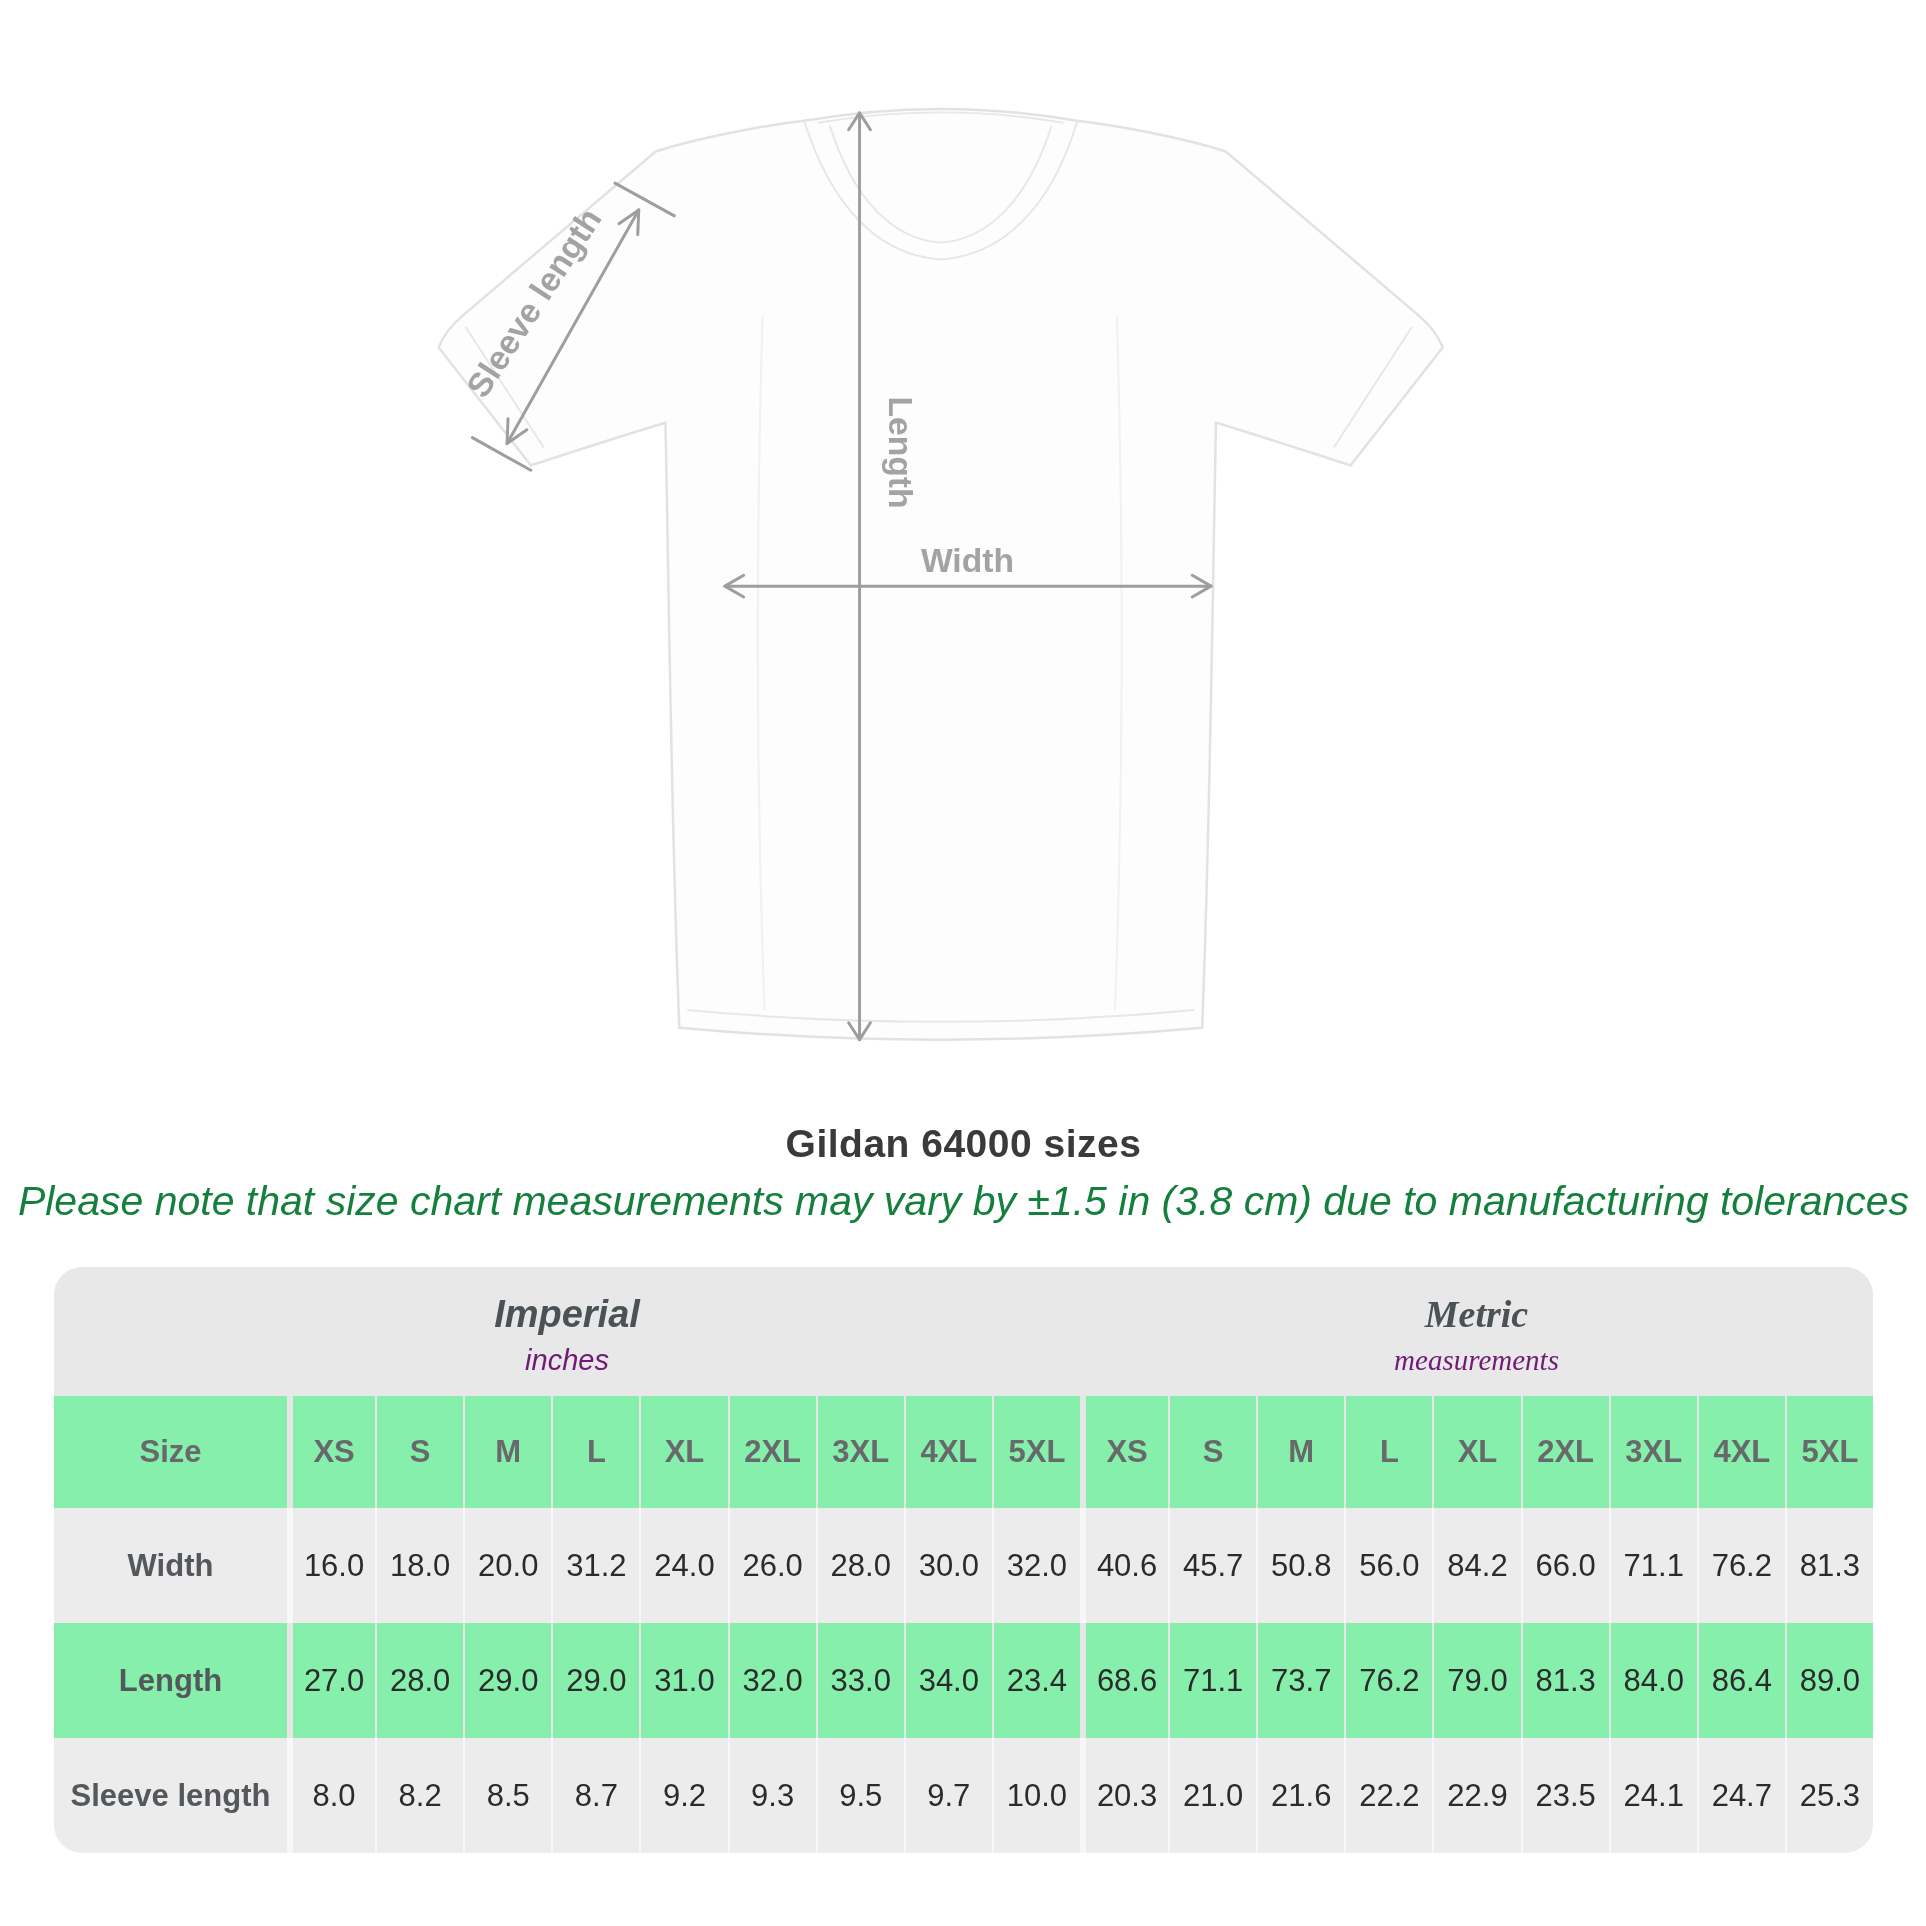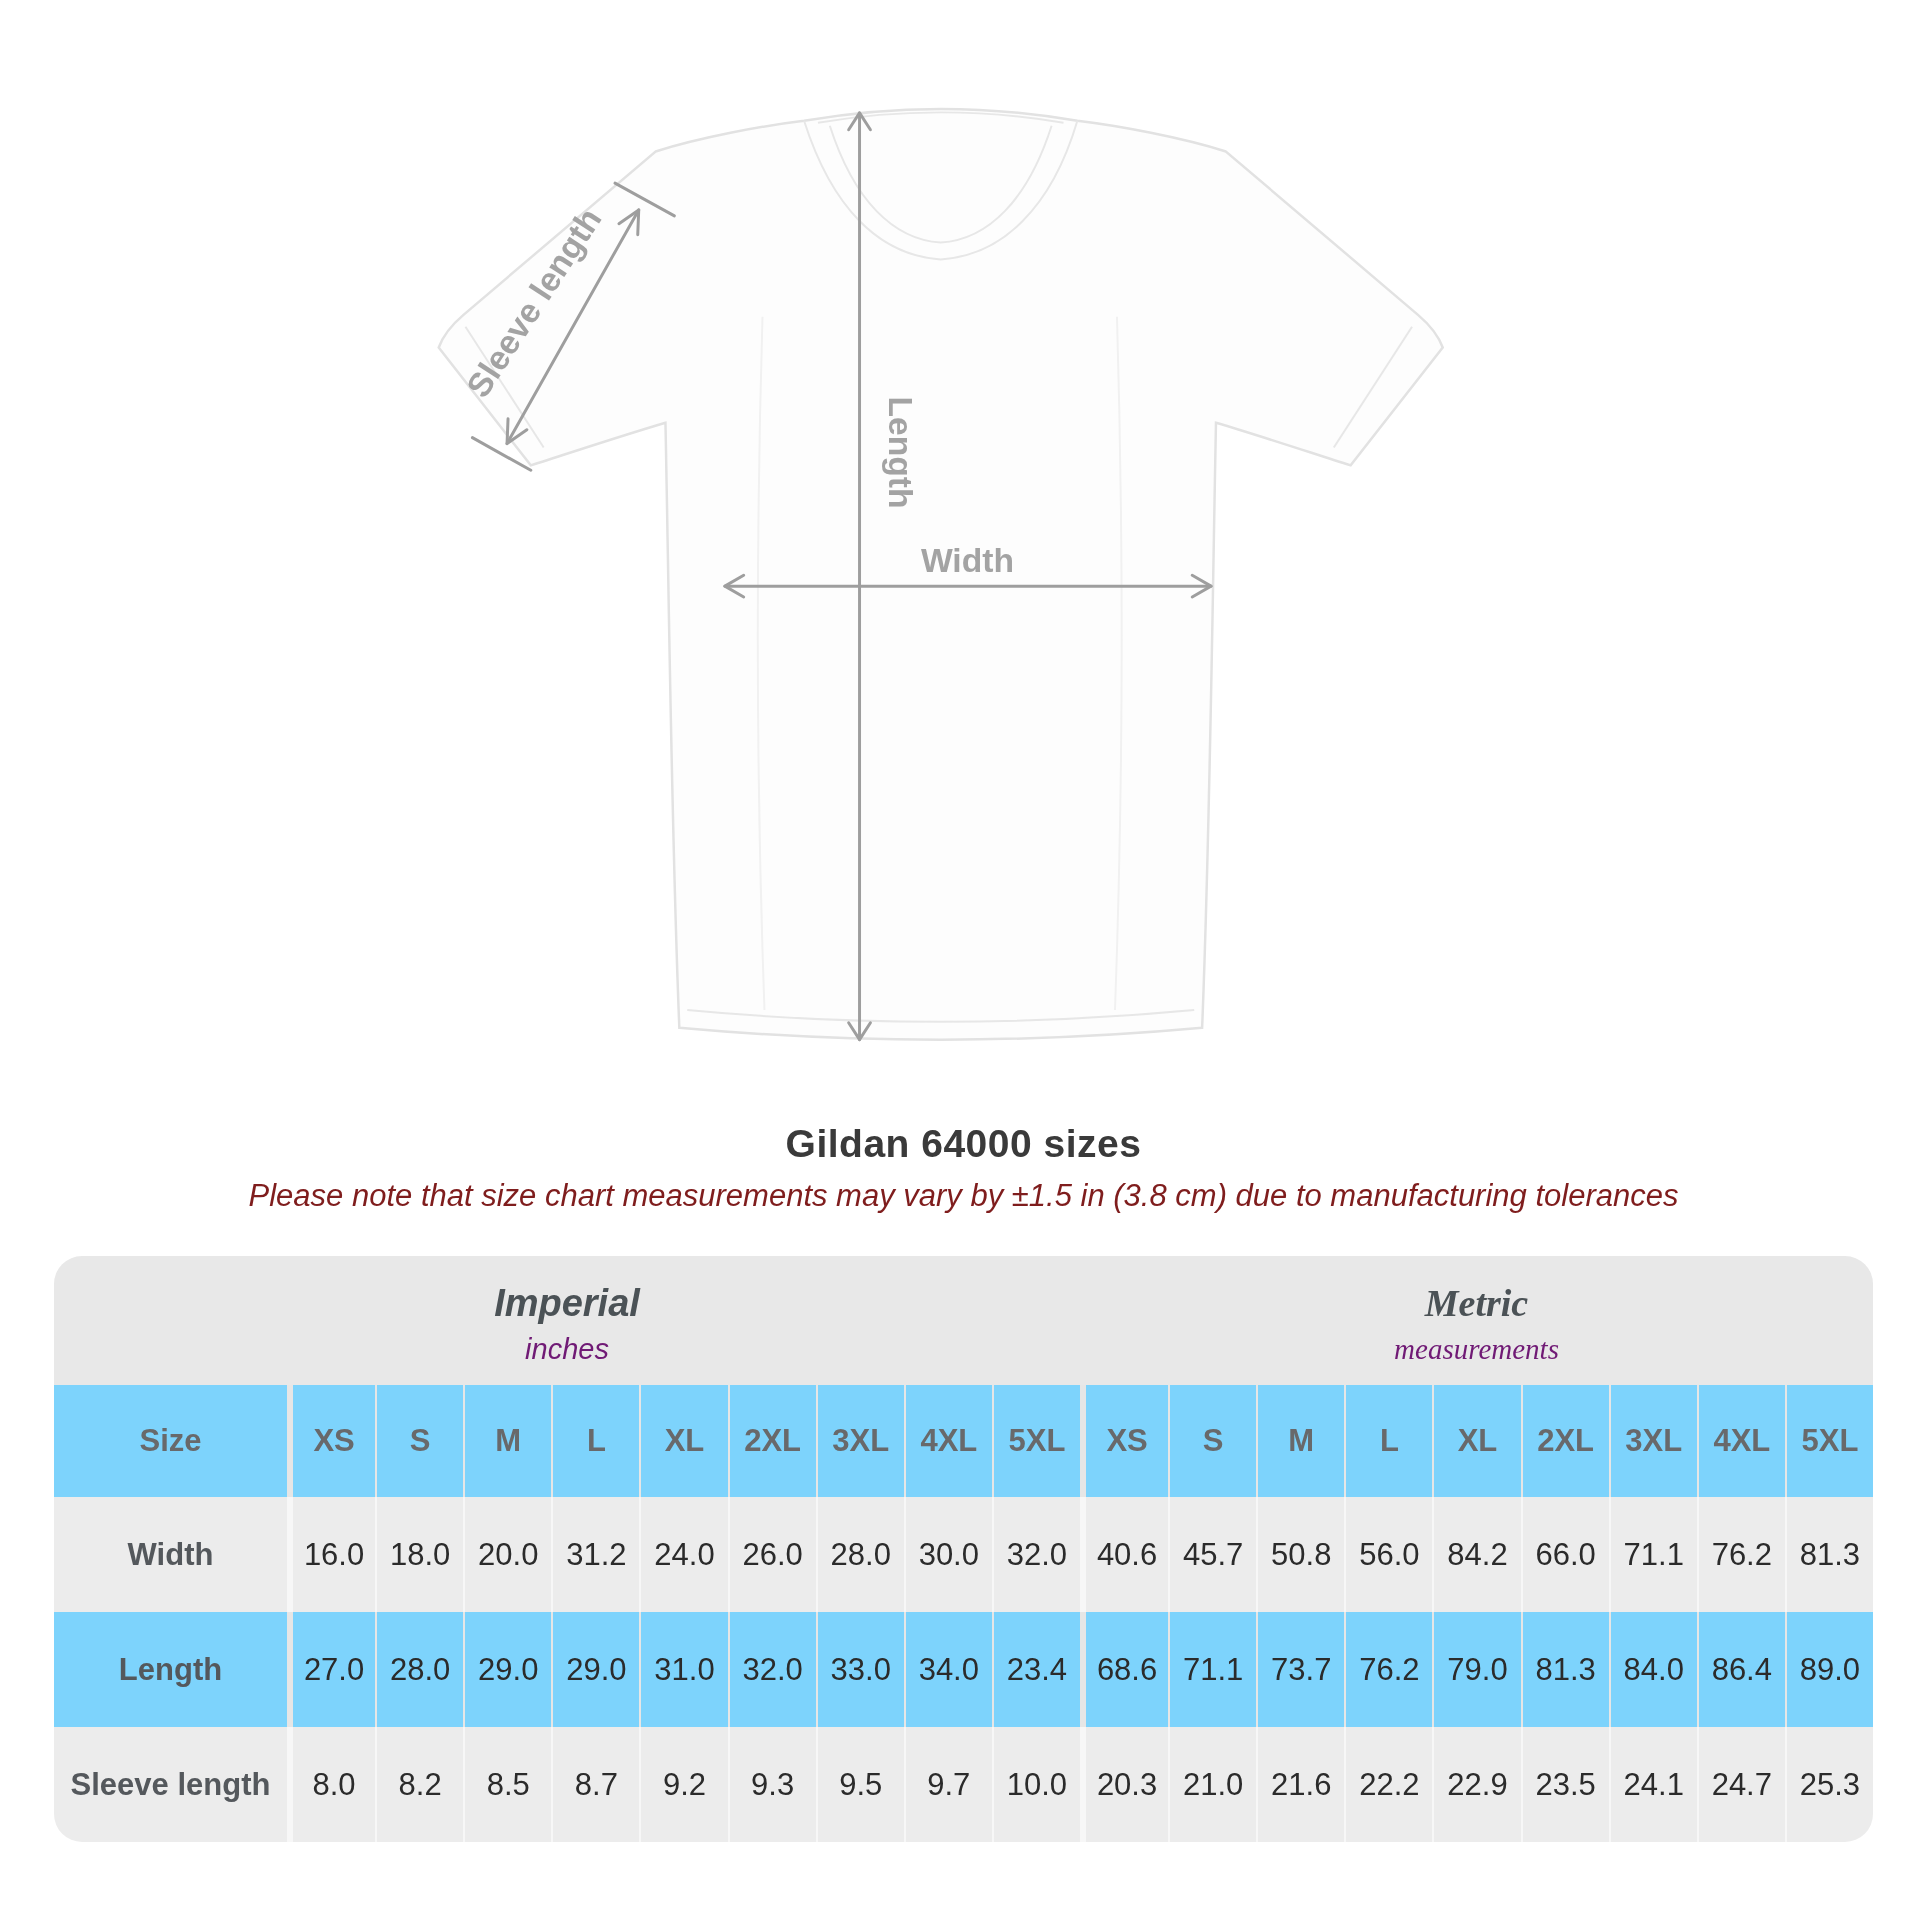--- a/index.html
+++ b/index.html
@@ -8,39 +8,39 @@
   
   .hero{display:block;width:1927px;height:1104px;}
   .shirt-outline{fill:#fdfdfd;stroke:#e2e2e2;stroke-width:2.5;}
   .shirt-detail{fill:none;stroke:#e7e7e7;stroke-width:2;}
   .shirt-fold{fill:none;stroke:#f1f1f1;stroke-width:2;}
   .ann{stroke:#9e9e9e;stroke-width:3;fill:none;stroke-linecap:round;stroke-linejoin:round;}
   .ann-label{fill:#a3a3a3;font-weight:bold;font-size:34px;font-family:"Liberation Sans",sans-serif;}
 
   
   .title{margin:18px 0 0;text-align:center;font-size:39px;font-weight:bold;color:#3a3a3a;letter-spacing:0.5px;}
-  .subtitle{margin:12px 0 0;text-align:center;font-style:italic;font-size:31px;color:#7f1d1d;}
+  .subtitle{margin:12px 0 0;text-align:center;font-style:italic;font-size:41px;color:#15803d;}
 
   
   .table-wrap{
     margin:42px 54px 0;
     display:grid;
     grid-template-columns:233px repeat(18, 1fr);
     grid-template-rows:129px 112px 115px 115px 115px;
     border-radius:28px;
     overflow:hidden;
   }
   .band{grid-row:1;background:#e8e8e8;display:flex;flex-direction:column;align-items:center;justify-content:center;gap:8px;padding-top:6px;text-align:right;}
   .band-imperial{grid-column:1 / 11;}
   .band-metric{grid-column:11 / 20;font-family:Liberation Serif, serif;}
   .band-title{font-size:38px;font-weight:bold;font-style:italic;color:#4b5256;}
   .band-sub{font-size:29px;font-style:italic;color:#701a75;}
 
   .cell{display:flex;align-items:center;justify-content:center;font-size:31px;}
-  .cell.w{background:#7dd3fc;text-align:right;--sepc:#e6e6e6;}
+  .cell.w{background:#86efac;text-align:right;--sepc:#e6e6e6;}
   .cell.g{background:#ececec;--sepc:#f7f7f7;}
   .cell.sep{border-left:2px solid var(--sepc);}
   .cell.gs{border-left-width:6px;}
   .cell.head{font-weight:bold;color:#68696b;}
   .cell.rlabel{font-weight:bold;color:#54585c;}
   .cell.val{color:#2b2b2b;}
 </style>
 </head>
 <body>
 

